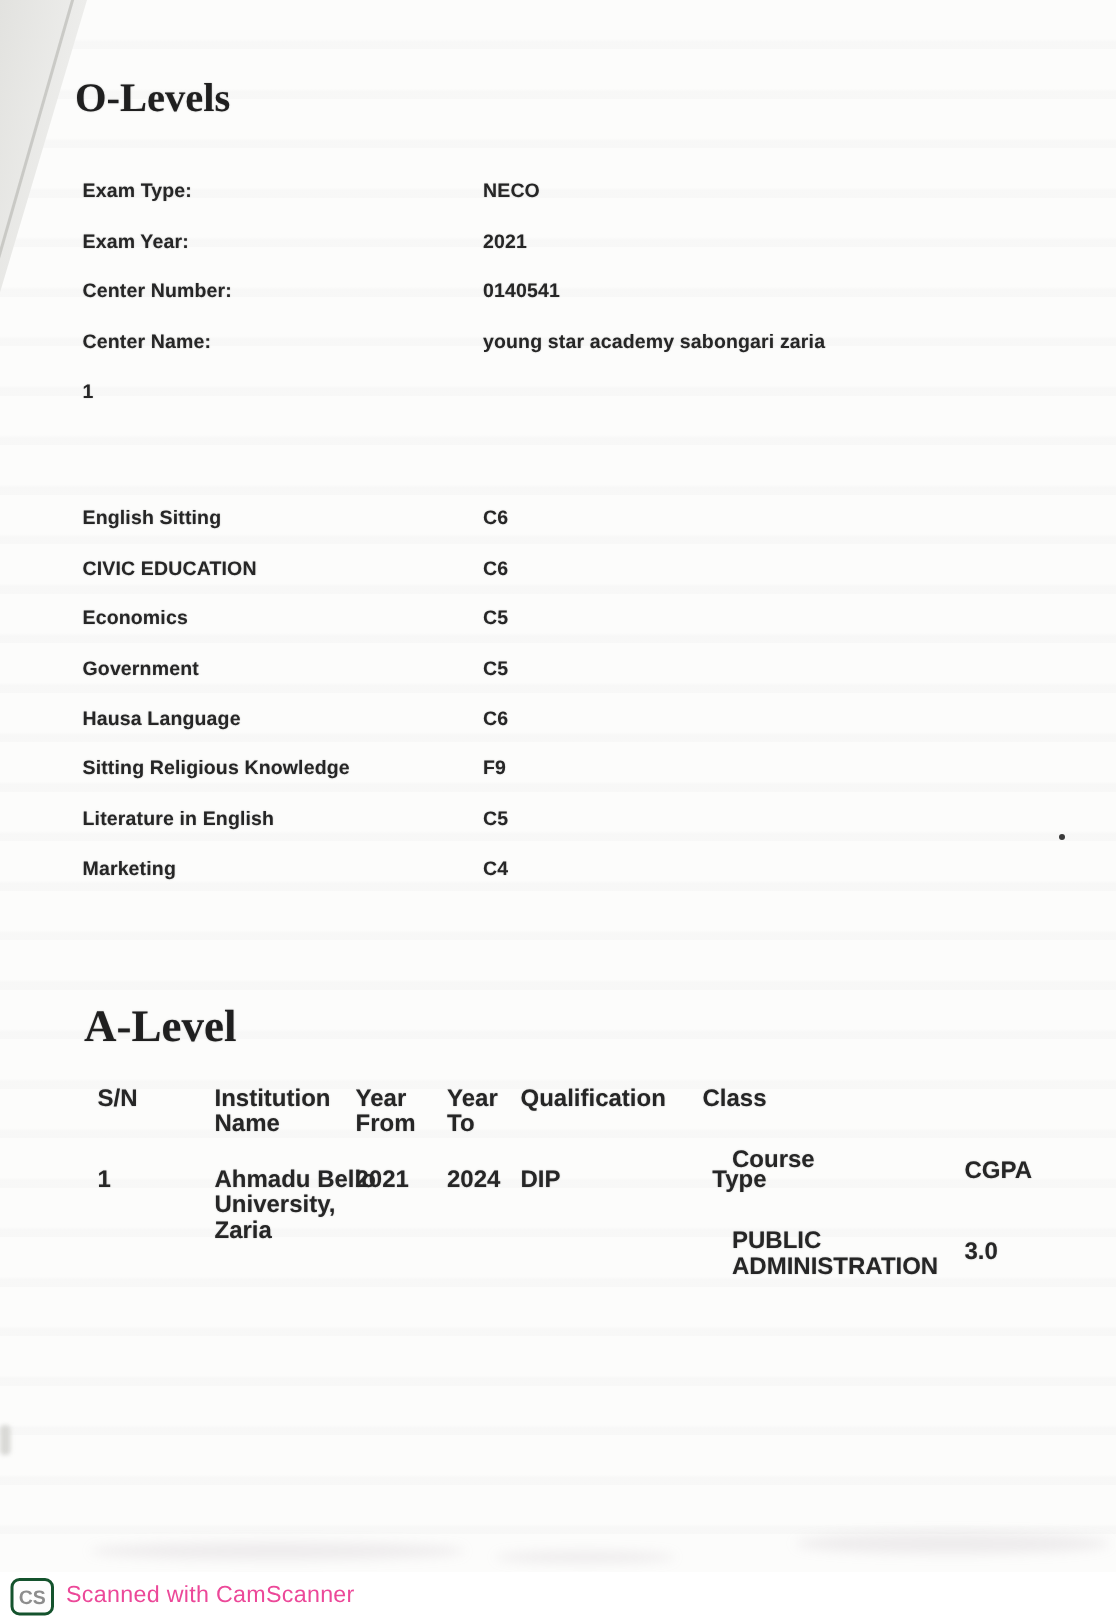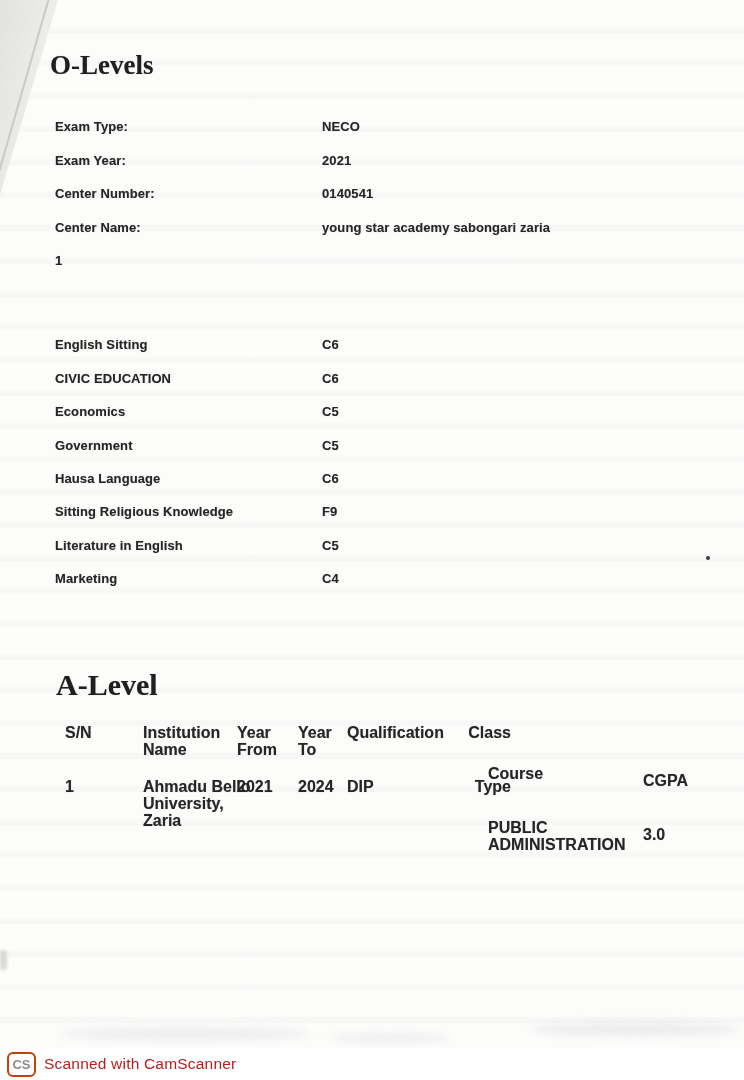--- a/index.html
+++ b/index.html
@@ -78,25 +78,25 @@
   .c-class{left:467px;width:44px;text-align:right;}
   .c-course{left:488px;width:132px;margin-top:41px;}
   .c-cgpa{left:643px;width:60px;margin-top:48px;}
 
   .footer{
     position:absolute;left:0;bottom:0;width:100%;height:32px;
     background:#fff;display:flex;align-items:center;
   }
   .cs-badge{
     margin-left:7px;width:25px;height:21px;
-    border:2px solid #c2410c;border-radius:6px;
+    border:2px solid #14532d;border-radius:6px;
     display:flex;align-items:center;justify-content:center;
     color:#8d8d8d;font-size:13px;font-weight:700;background:#fdfdfd;
   }
-  .cs-text{margin-left:8px;color:#b91c1c;font-size:15.5px;letter-spacing:.2px;}
+  .cs-text{margin-left:8px;color:#ec4899;font-size:15.5px;letter-spacing:.2px;}
 </style>
 </head>
 <body>
 
 <div class="page">
 
   <div class="scan-bands"></div>
   <div class="fold-shadow"></div>
   <div class="fold-line"></div>
   <div class="edge-mark"></div>

